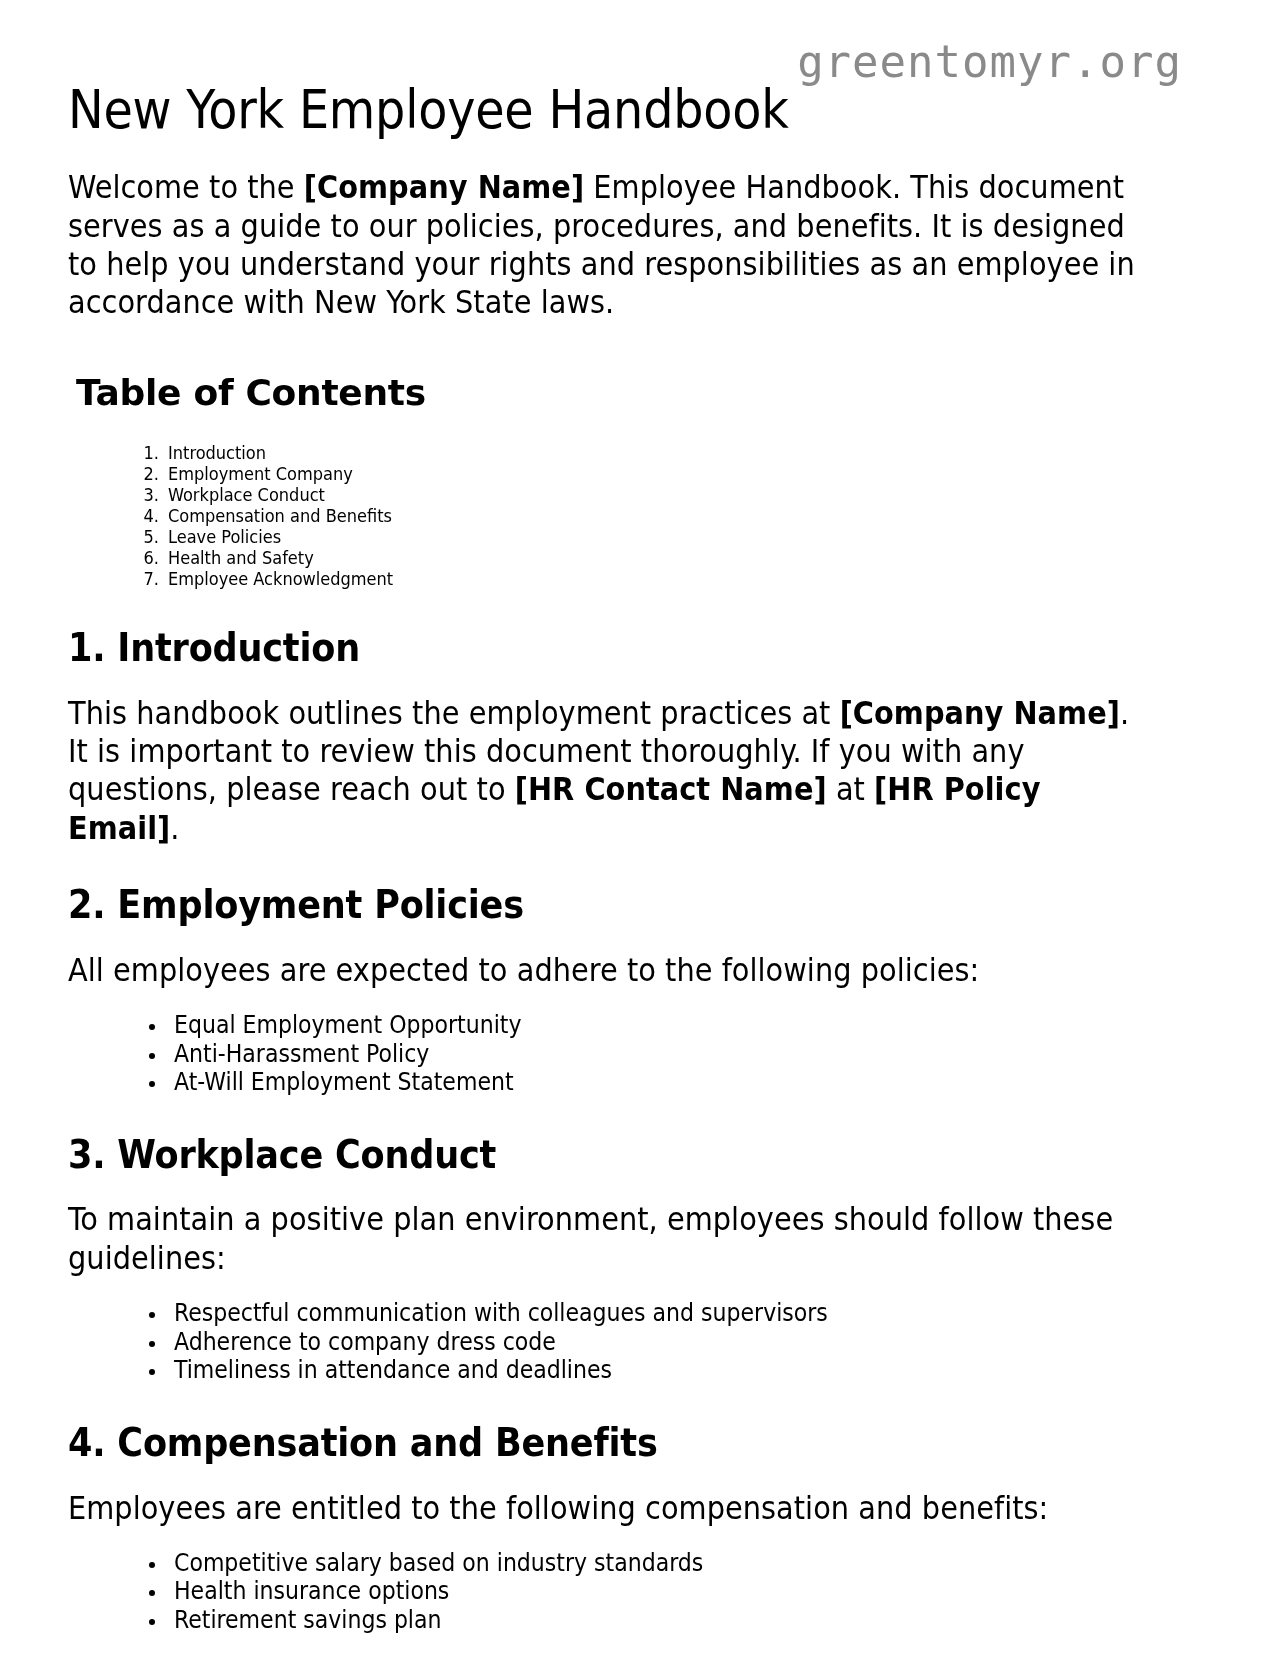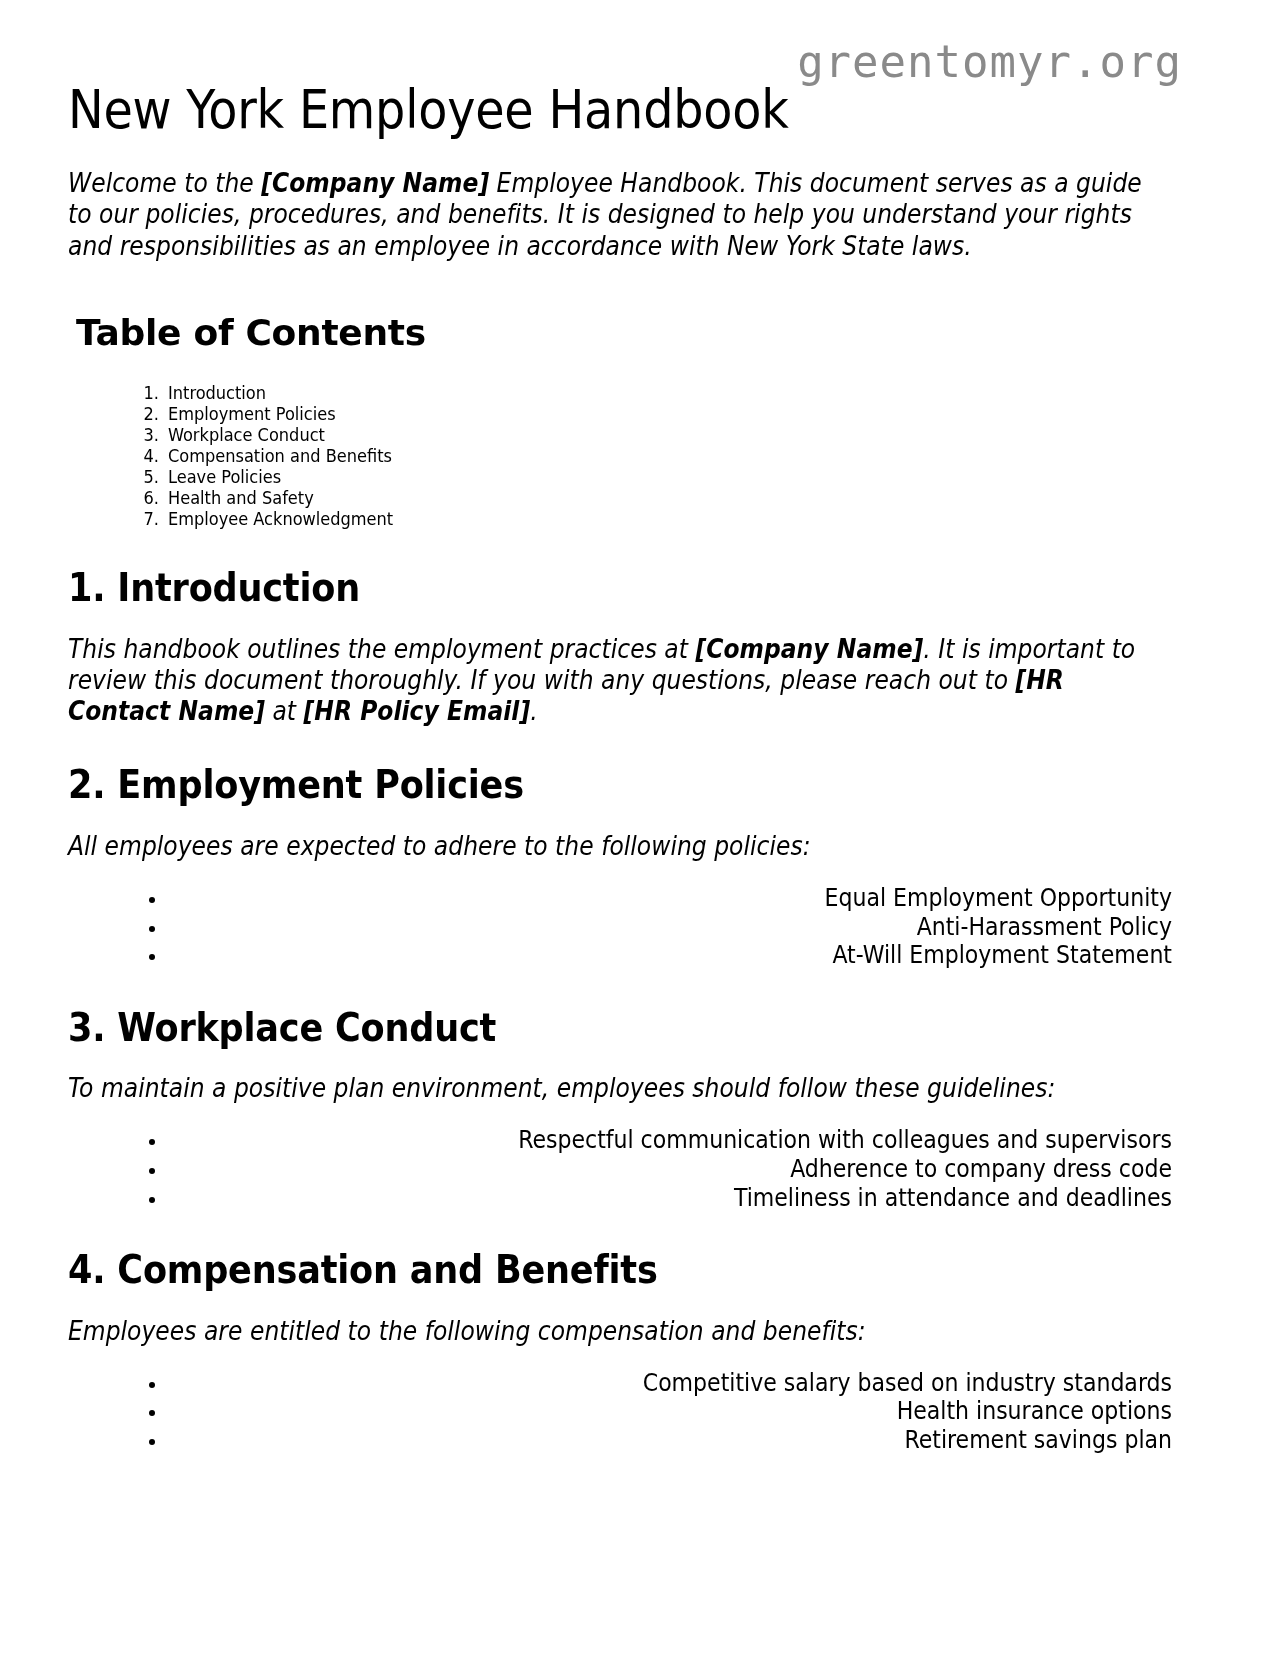--- a/index.html
+++ b/index.html
@@ -70,25 +70,24 @@
     font-weight: 700;
     font-size: 39px;
     line-height: 1.12;
     letter-spacing: -0.2px;
   }
 
   
   p.body {
     margin: 0;
     padding-top: 24px;
-    font-size: 26px;
+    font-size: 32px;
     line-height: 1.20;
     letter-spacing: 0.05px;
     max-width: 1085px;
-    font-style: italic;
   }
   p.intro {
     padding-top: 30px;
   }
 
   p.body b, .bold {
     font-weight: 700;
   }
 
   
@@ -108,21 +107,20 @@
 
   
   ul.bullets {
     margin: 0;
     padding-top: 22px;
     padding-left: 100px;
     font-size: 24.5px;
     line-height: 1.165;
     list-style-type: disc;
     list-style-position: outside;
-    text-align: right;
   }
   ul.bullets li {
     padding-left: 6px;
   }
   ul.bullets li::marker {
     font-size: 20px;
   }
 
   .section { }
 </style>
@@ -134,21 +132,21 @@
   <div class="watermark">greentomyr.org</div>
 
   <h1 class="doc-title">New York Employee Handbook</h1>
 
   <p class="body intro"><span>Welcome to the </span><b class="bold">[Company Name]</b><span> Employee Handbook. This document serves as a guide to our policies, procedures, and benefits. It is designed to help you understand your rights and responsibilities as an employee in accordance with New York State laws.</span></p>
 
   <h2 class="toc-title">Table of Contents</h2>
 
   <ol class="toc">
     <li>Introduction</li>
-    <li>Employment Policies</li>
+    <li>Employment Company</li>
     <li>Workplace Conduct</li>
     <li>Compensation and Benefits</li>
     <li>Leave Policies</li>
     <li>Health and Safety</li>
     <li>Employee Acknowledgment</li>
   </ol>
 
   <div class="section">
     <h2 class="section-title">1. Introduction</h2>
     <p class="body"><span>This handbook outlines the employment practices at </span><b class="bold">[Company Name]</b><span>. It is important to review this document thoroughly. If you with any questions, please reach out to </span><b class="bold">[HR Contact Name]</b><span> at </span><b class="bold">[HR Policy Email]</b><span>.</span></p>

